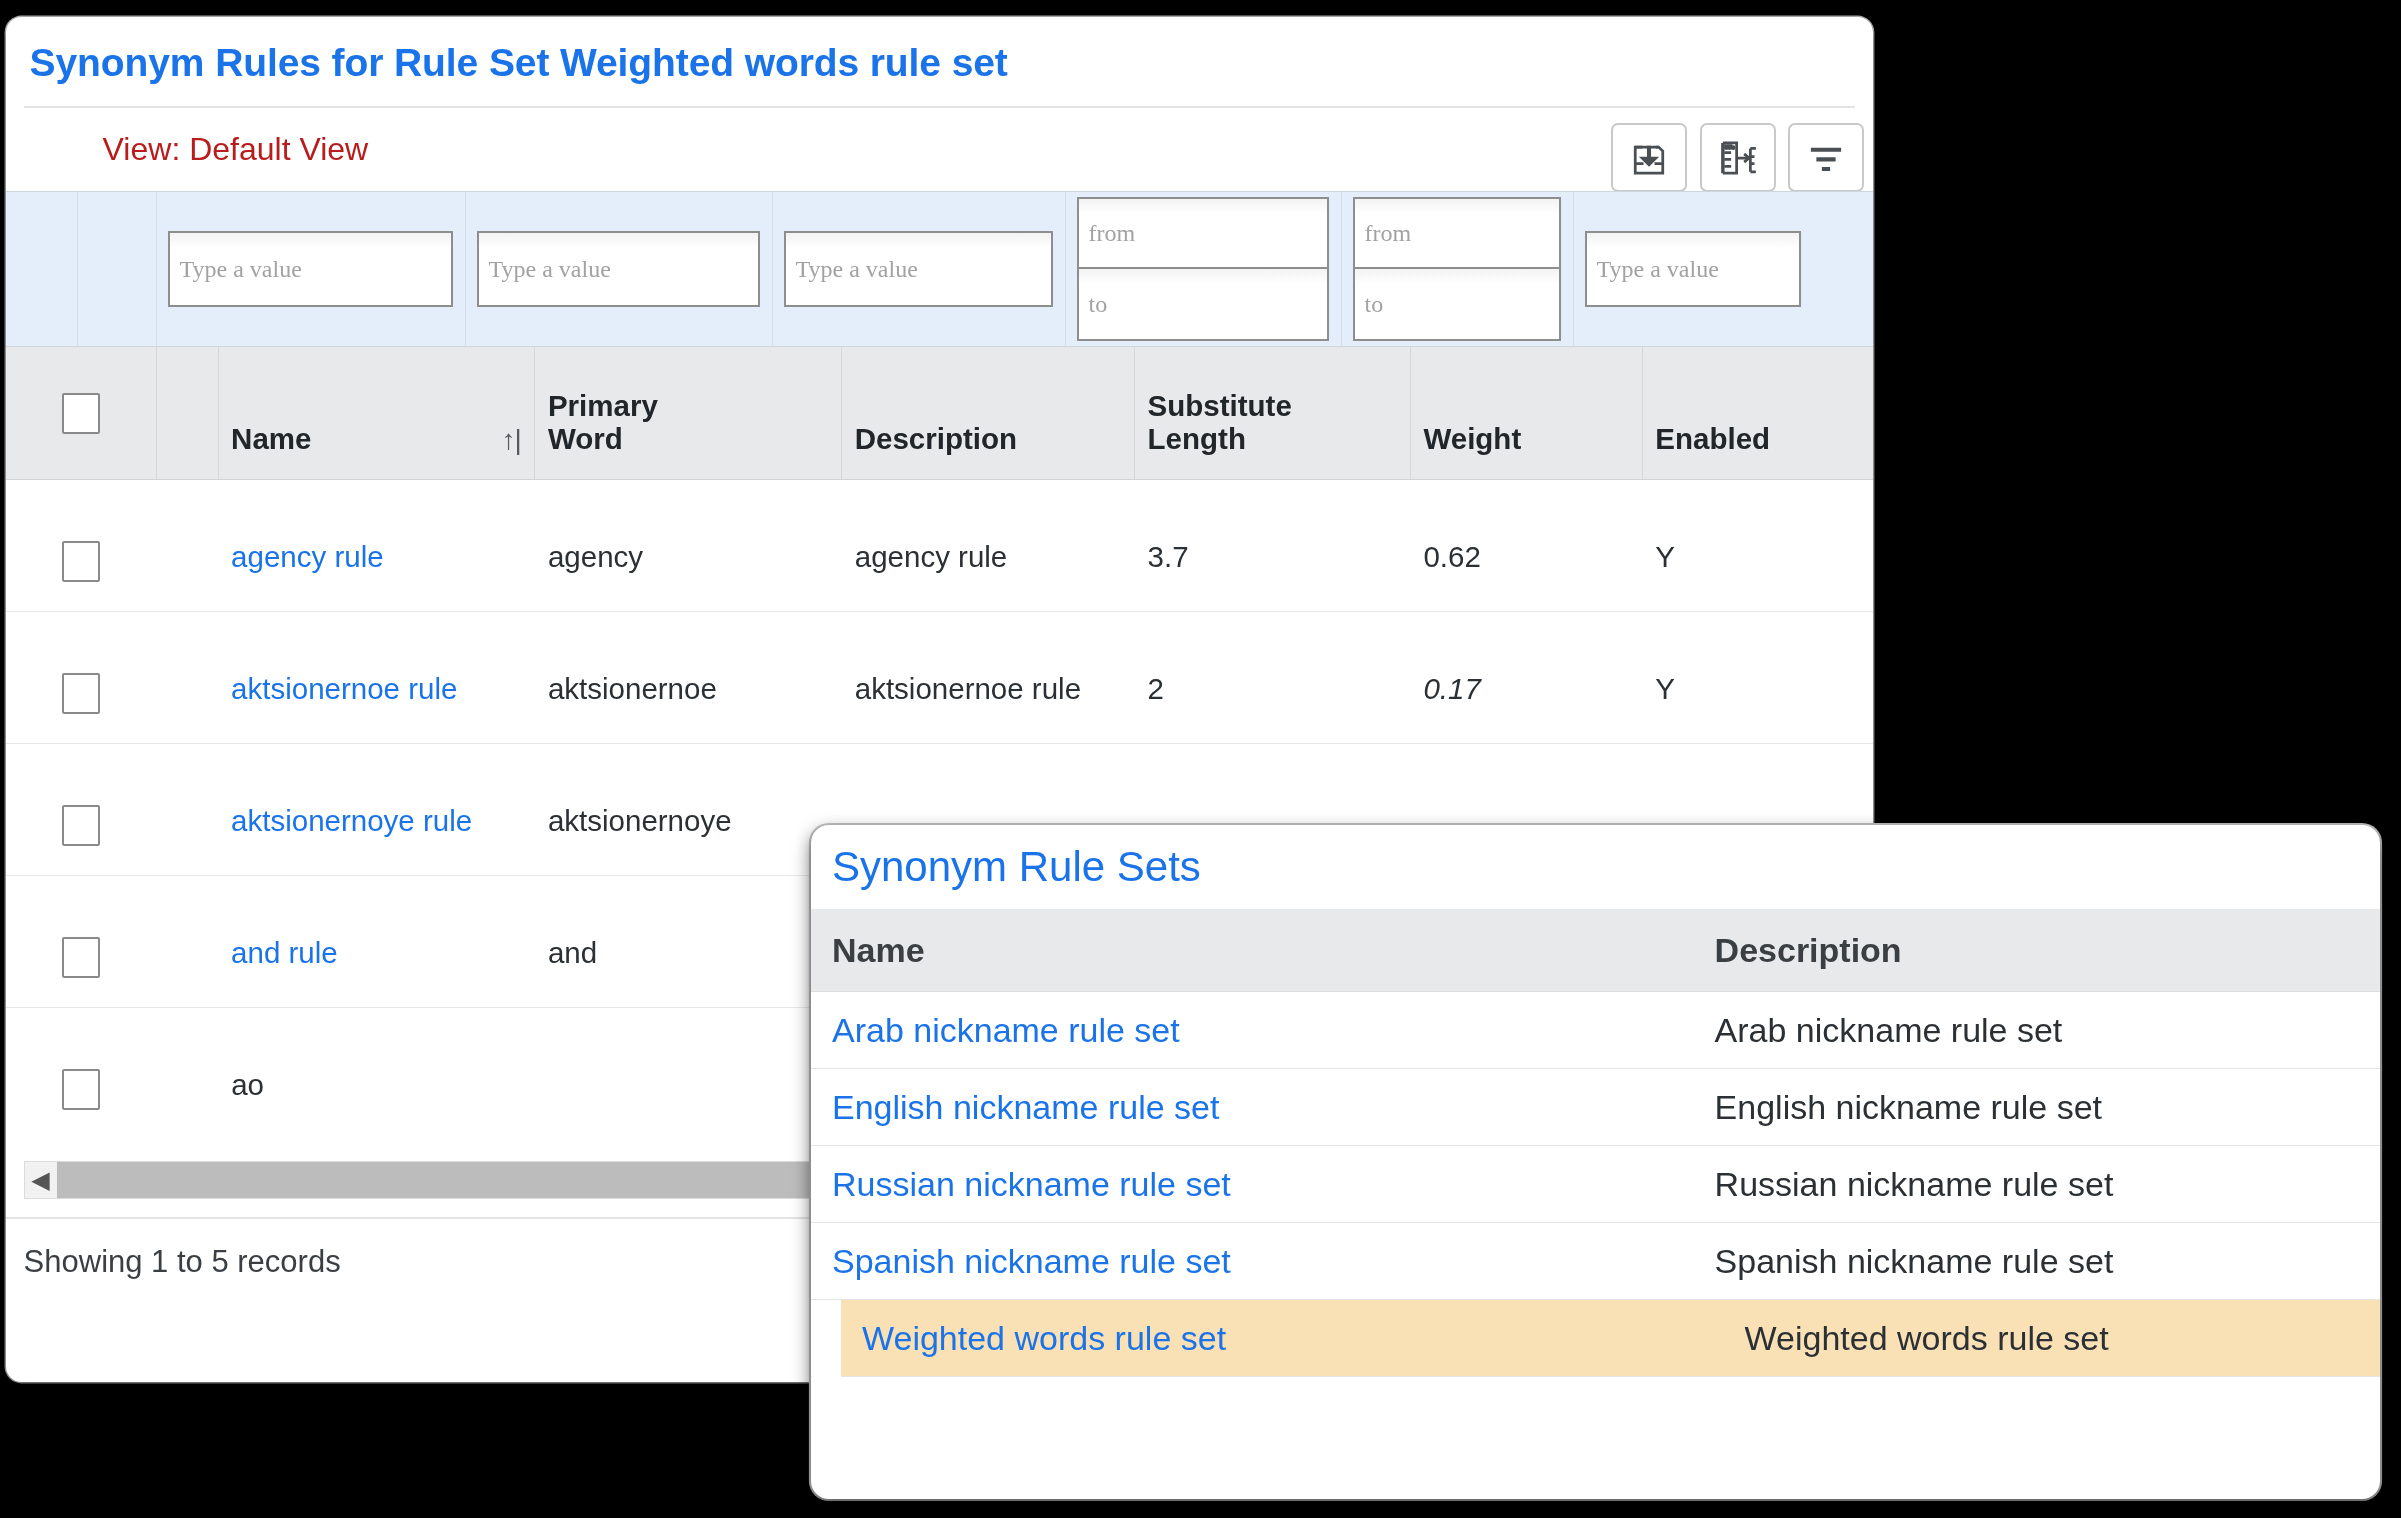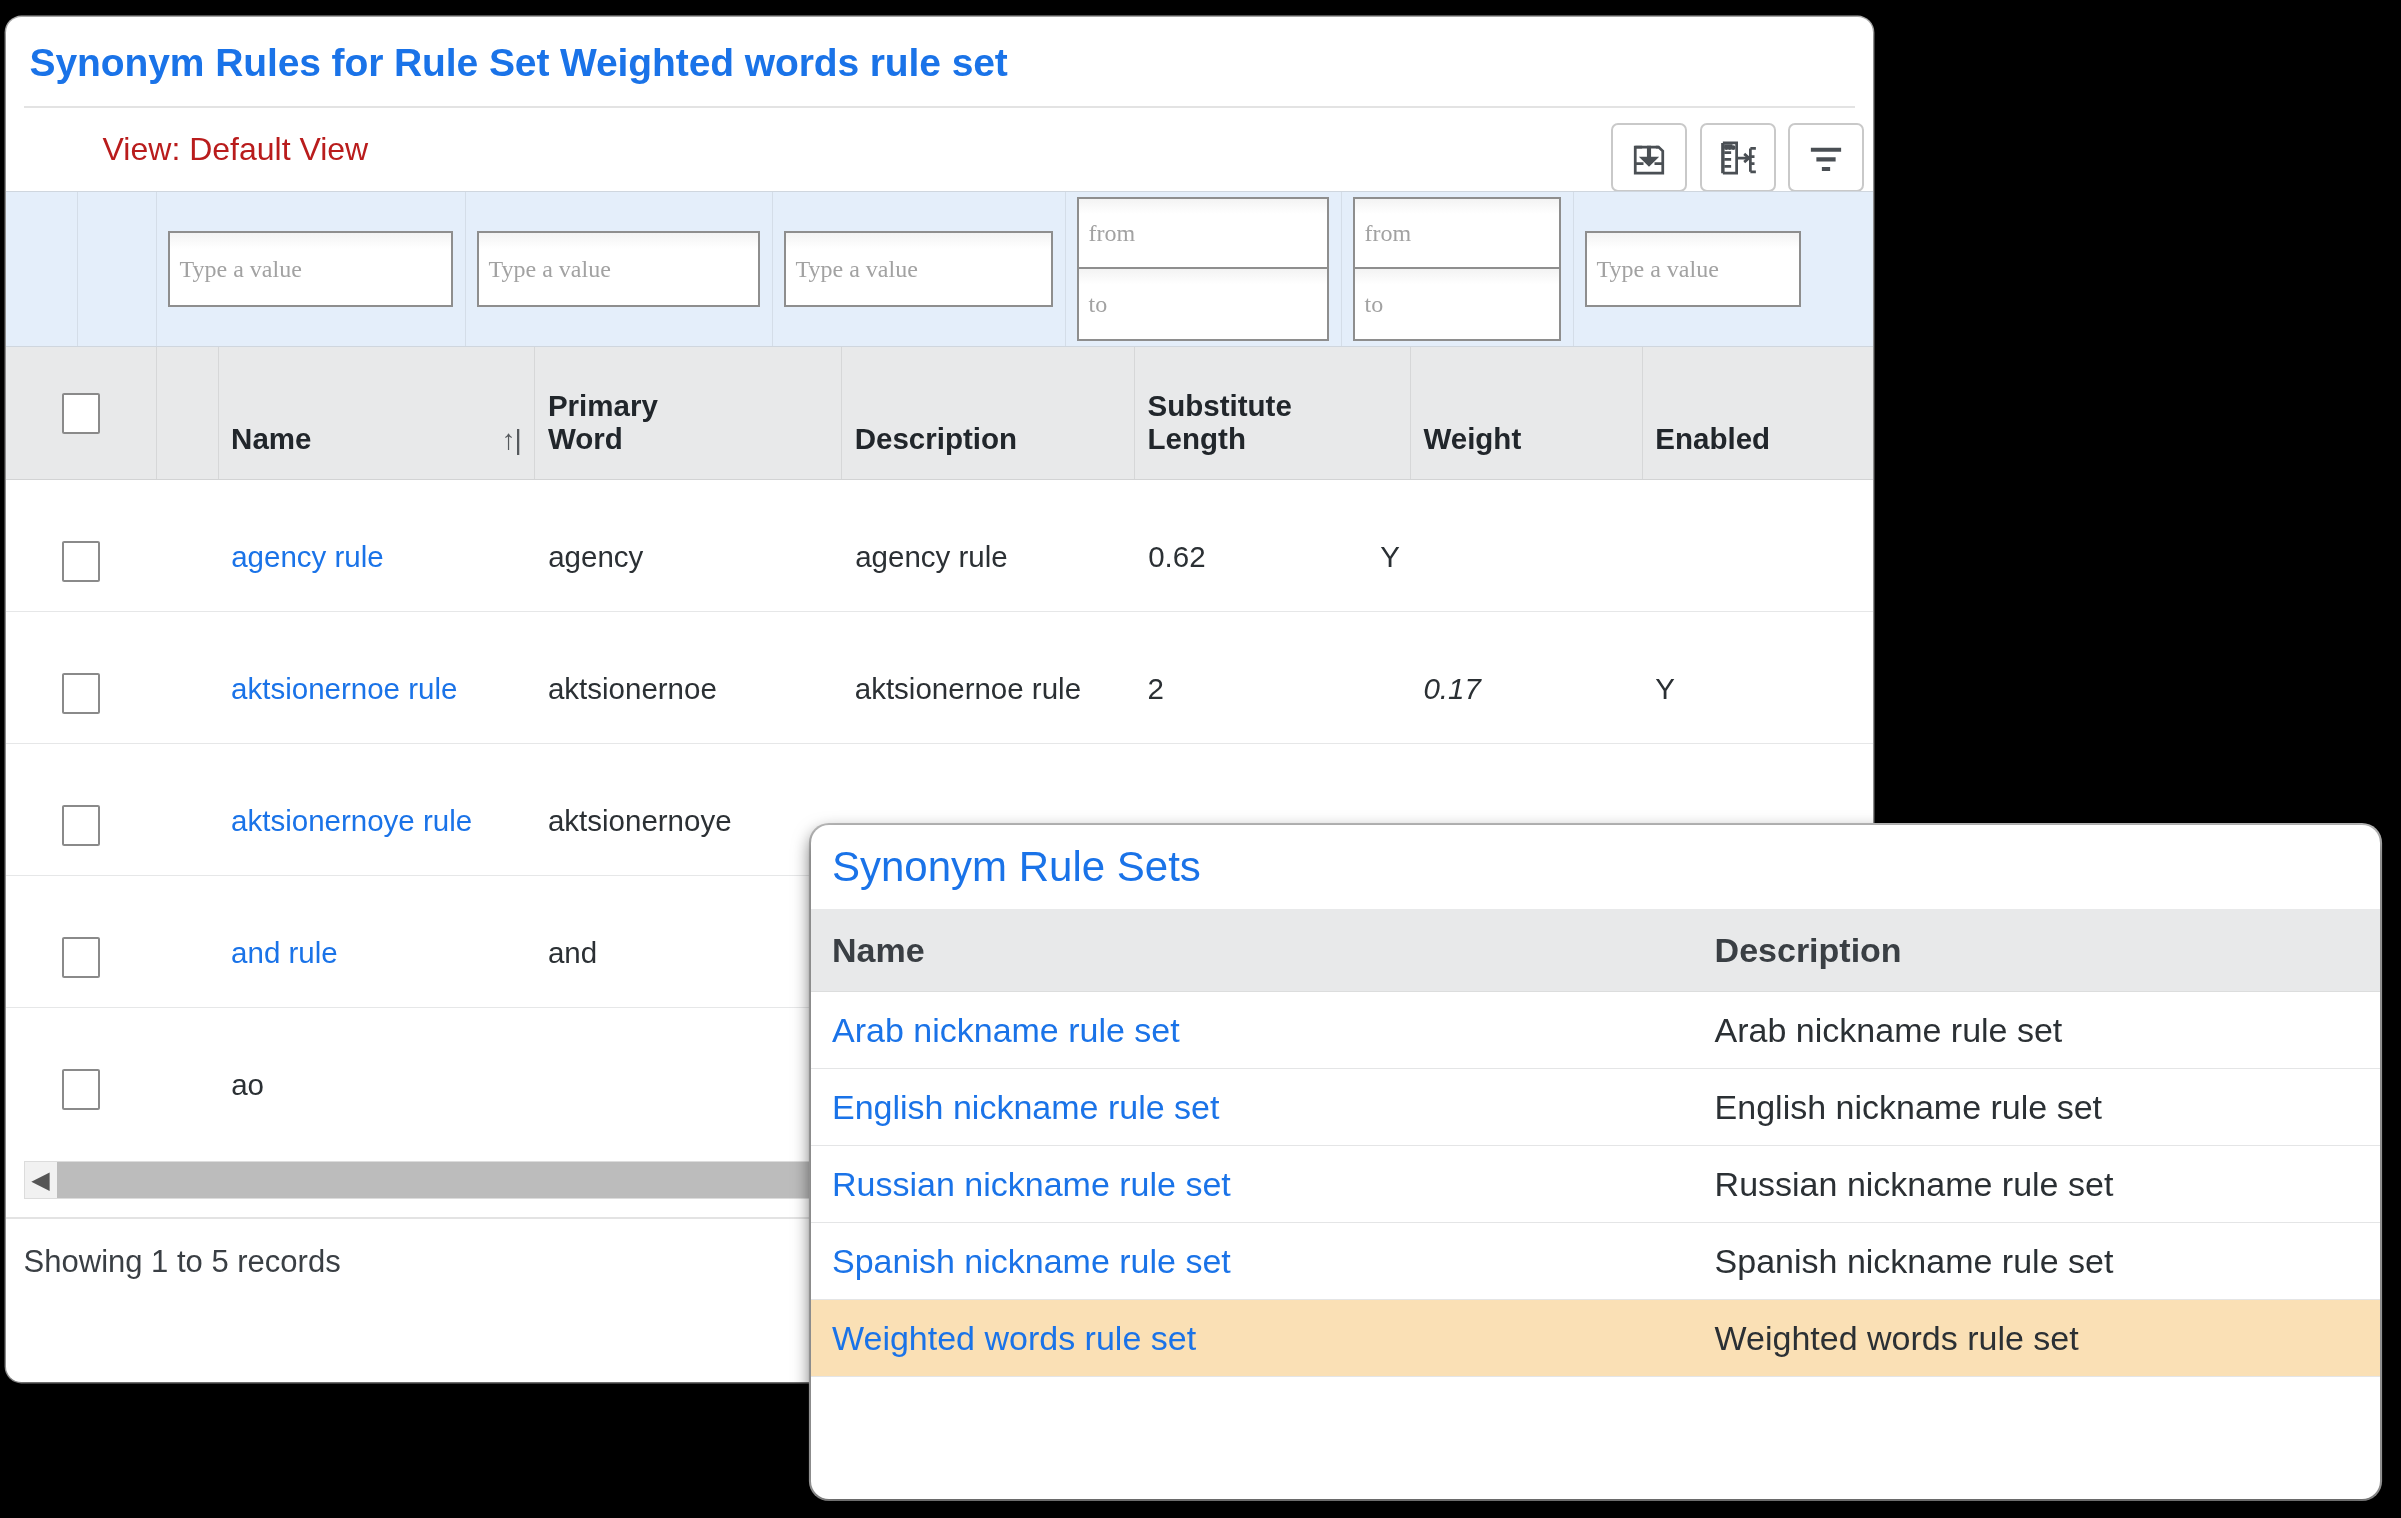--- a/index.html
+++ b/index.html
@@ -206,21 +206,21 @@
   .sets-hdr .c2 { flex: 1; padding-left: 12.6px; }
   .sets-hdr div {
     font-size: 34px; font-weight: bold; color: #3a3f44;
   }
   .sets-row {
     display: flex;
     height: 77px;
     align-items: center;
     border-bottom: 1.4px solid #e4e5e6;
   }
-  .sets-row.selected { background: #fae0b5; }
+  .sets-row.selected { background: #fae0b5; margin-left: 30px; }
   .sets-row .c1 {
     width: 891px; padding-left: 21px;
     font-size: 34px; color: #1a73e8;
     white-space: nowrap;
   }
   .sets-row .c2 {
     flex: 1; padding-left: 12.6px;
     font-size: 34px; color: #2b3034;
     white-space: nowrap;
   }
@@ -344,20 +344,21 @@
       </div>
 
       <div class="drow">
         <div class="dcell chk" style="width:151px;justify-content:center;">
           <span class="chk-box"></span>
         </div>
         <div class="dcell" style="width:62px;"></div>
         <div class="dcell link" style="width:317px;">agency rule</div>
         <div class="dcell" style="width:307px;">agency</div>
         <div class="dcell" style="width:293px;">agency rule</div>
+        <div class="dcell" style="width:276px;">3.7</div>
         <div class="dcell" style="width:232px;">0.62</div>
         <div class="dcell" style="width:230px;">Y</div>
       </div>
 
       <div class="drow">
         <div class="dcell chk" style="width:151px;justify-content:center;">
           <span class="chk-box"></span>
         </div>
         <div class="dcell" style="width:62px;"></div>
         <div class="dcell link" style="width:317px;">aktsionernoe rule</div>

